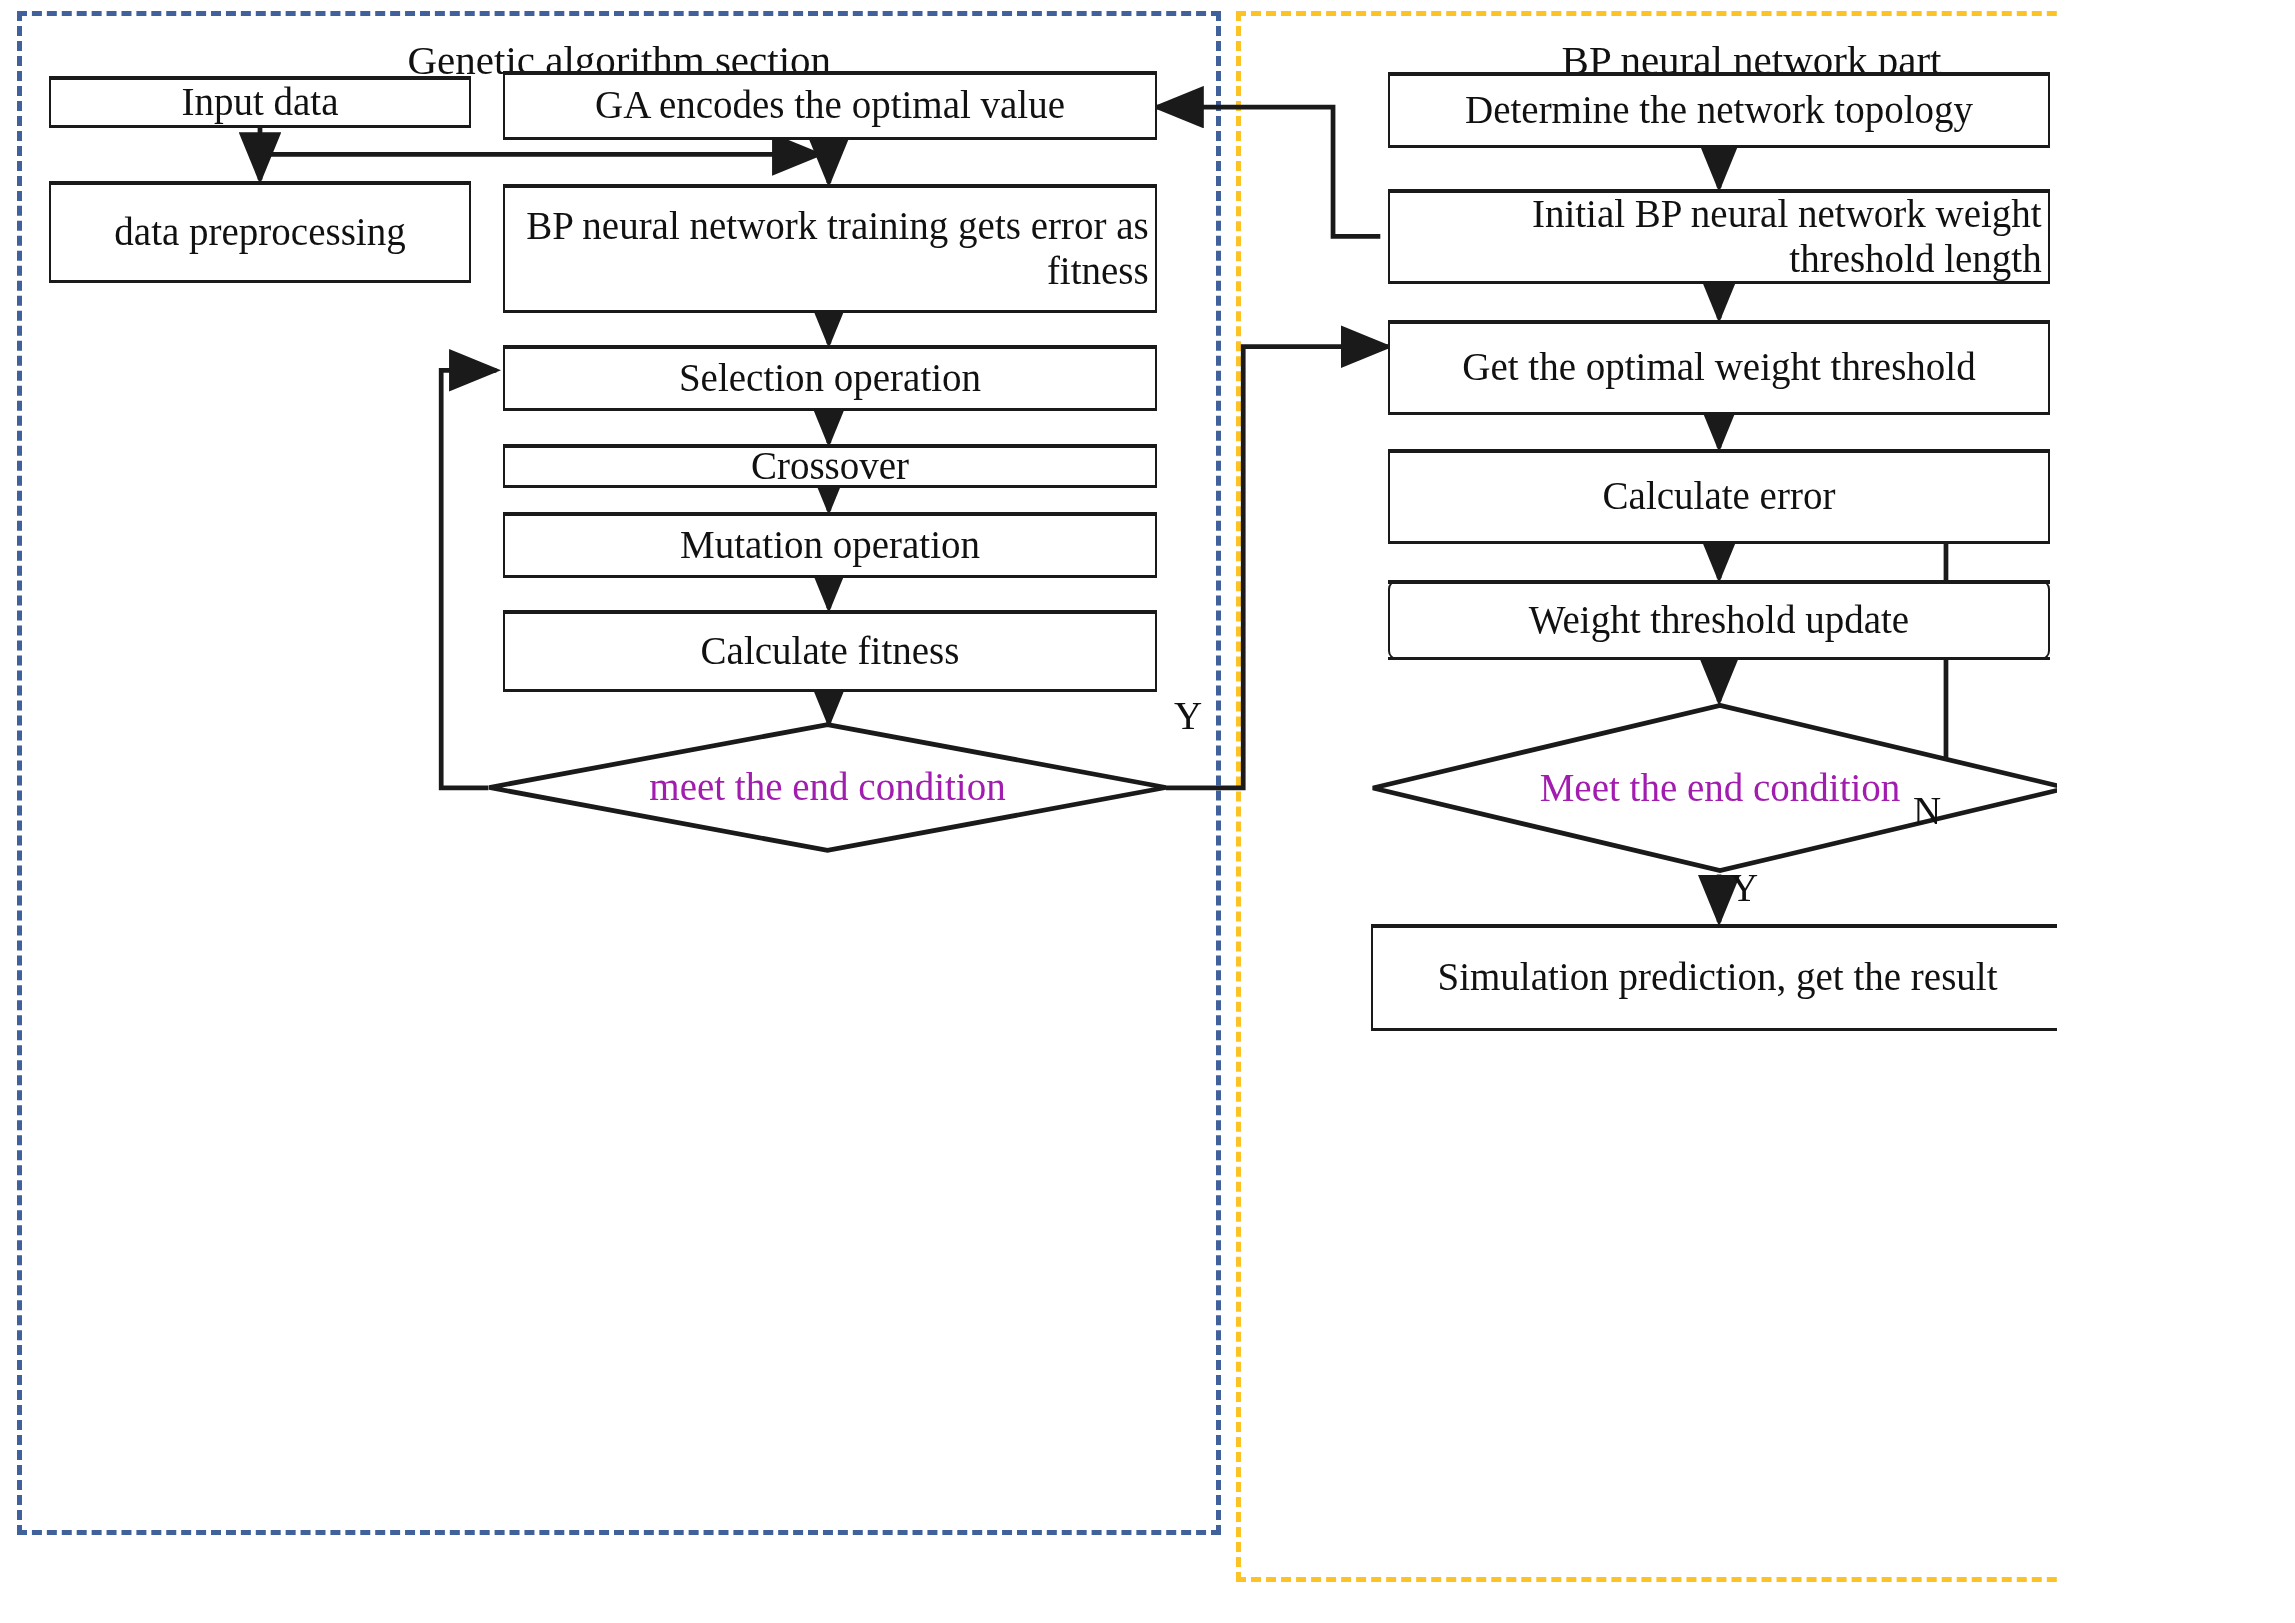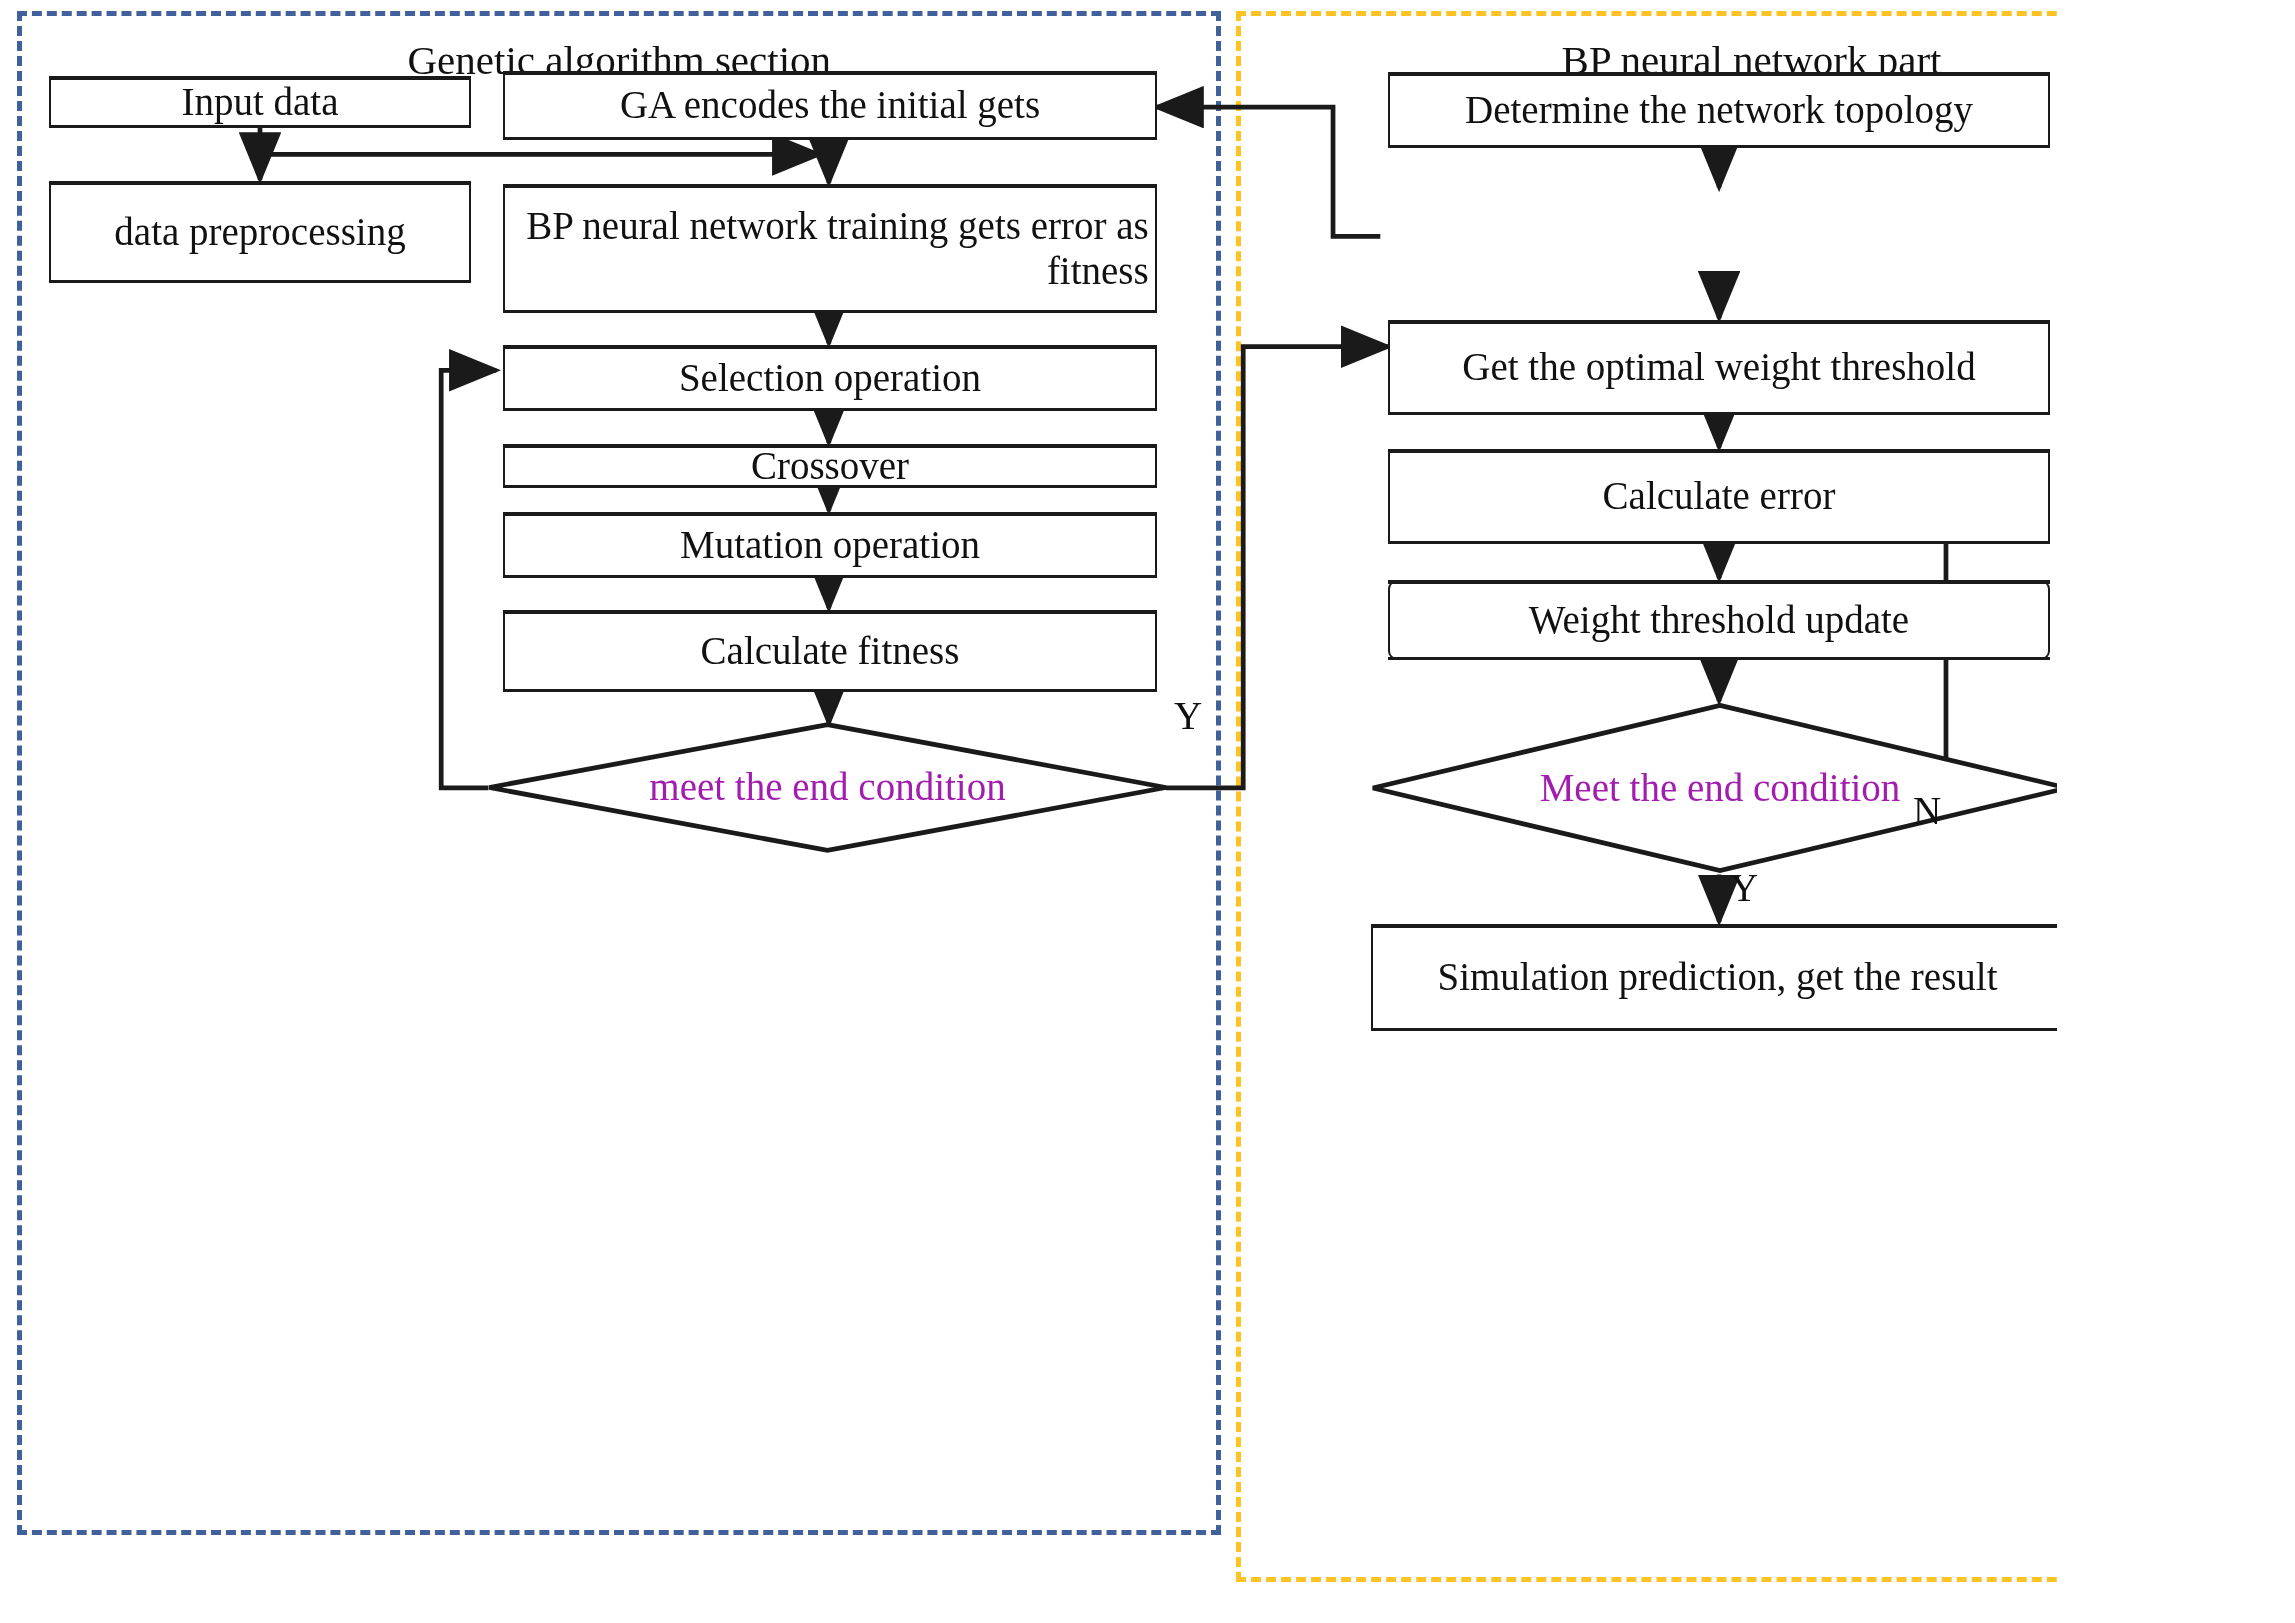--- a/index.html
+++ b/index.html
@@ -105,21 +105,21 @@
 
   <div class="node" style="left:49px;top:76px;width:422px;height:52px;">
     <span>Input data</span>
   </div>
 
   <div class="node" style="left:49px;top:181px;width:422px;height:102px;">
     <span>data preprocessing</span>
   </div>
 
   <div class="node" style="left:503px;top:71px;width:654px;height:69px;">
-    <span>GA encodes the initial gets</span>
+    <span>GA encodes the optimal value</span>
   </div>
 
   <div class="node" style="left:503px;top:184px;width:654px;height:129px;">
     <span>BP neural network training gets error as fitness</span>
   </div>
 
   <div class="node" style="left:503px;top:345px;width:654px;height:66px;">
     <span>Selection operation</span>
   </div>
 
@@ -143,20 +143,23 @@
         <span>meet the end condition</span>
       </div>
   </div>
 
   <div class="blabel" style="left:1174px;top:693px;">Y</div>
 
   <div class="node" style="left:1388px;top:72px;width:662px;height:76px;">
     <span>Determine the network topology</span>
   </div>
 
+  <div class="node" style="left:1388px;top:189px;width:662px;height:95px;">
+    <span>Initial BP neural network weight threshold length</span>
+  </div>
 
   <div class="node" style="left:1388px;top:320px;width:662px;height:95px;">
     <span>Get the optimal weight threshold</span>
   </div>
 
   <div class="node" style="left:1388px;top:449px;width:662px;height:95px;">
     <span>Calculate error</span>
   </div>
 
   <div class="node" style="left:1388px;top:580px;width:662px;height:80px;border-radius:9px;">

